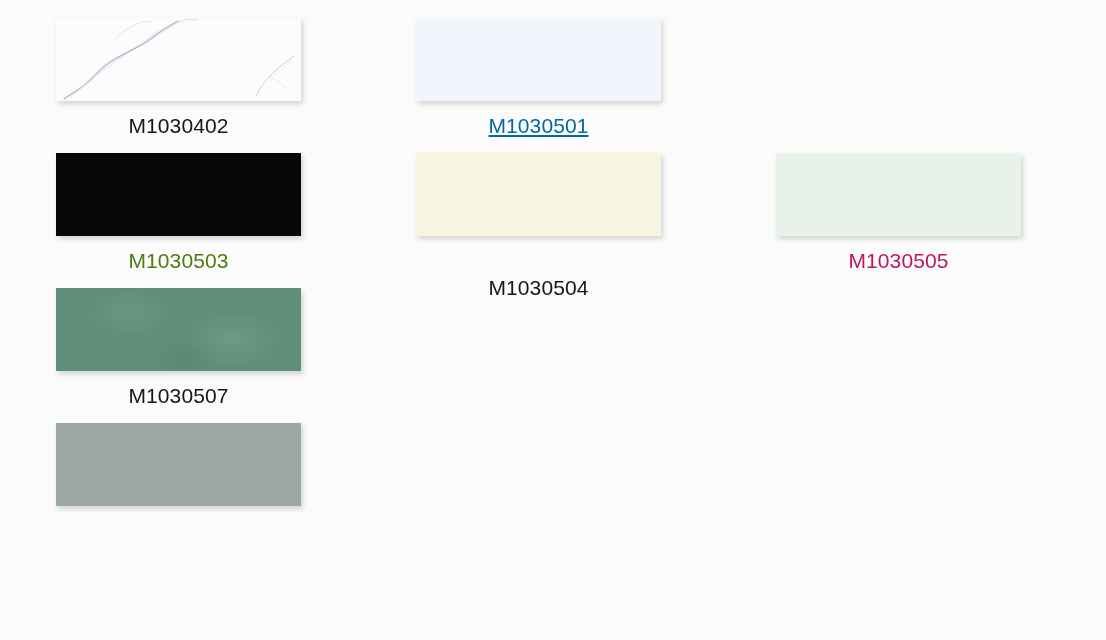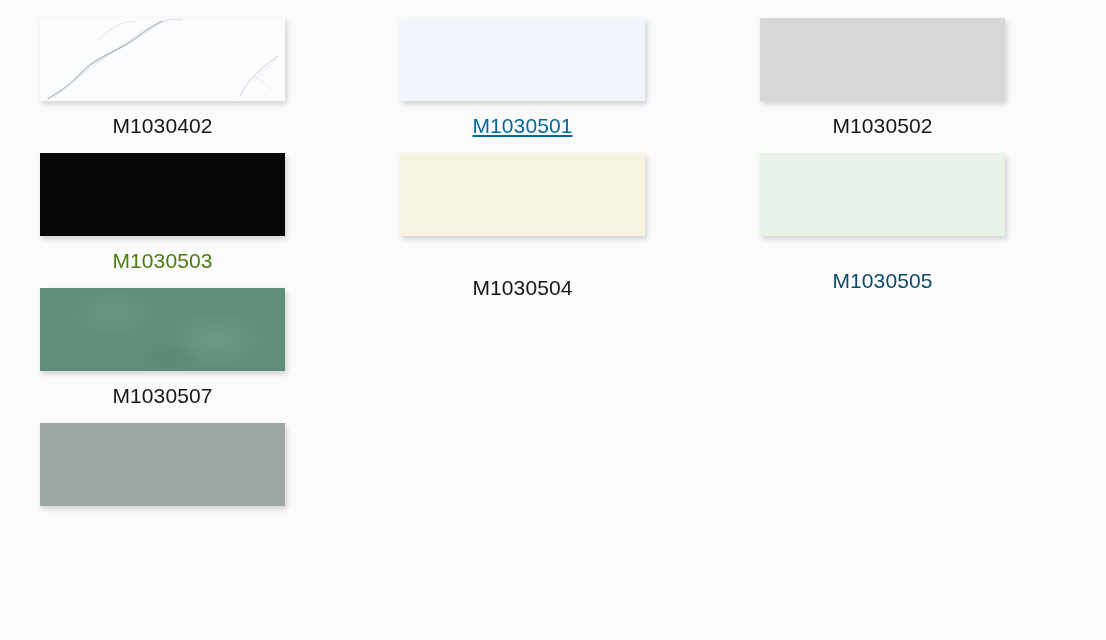--- a/index.html
+++ b/index.html
@@ -24,21 +24,21 @@
 
   .swatch-row {
     display: flex;
     height: 135px;
   }
 
   .swatch-cell {
     width: 360px;
     flex: 0 0 360px;
     box-sizing: border-box;
-    padding-left: 40px;
+    padding-left: 56px;
   }
   .swatch-cell.empty { visibility: hidden; }
 
   .swatch-tile {
     width: 245px;
     height: 83px;
     box-shadow: 2px 3px 5px rgba(120,120,120,0.30);
     position: relative;
     overflow: hidden;
   }
@@ -86,37 +86,33 @@
               <path d="M12 74 C 18 70, 22 66, 26 61" stroke-width="0.4" opacity="0.3"></path>
             </g>
           </svg>
         </div>
         <div class="swatch-label" style="color: rgb(21, 22, 26);">M1030402</div>
       </div>
       <div class="swatch-cell">
         <div class="swatch-tile" style="background: rgb(242, 246, 252);"></div>
         <div class="swatch-label" style="color: #0369a1; text-decoration: underline;">M1030501</div>
       </div>
-      <div class="swatch-cell">
-        <div class="swatch-tile" style="background: rgb(215, 216, 214);"></div>
-        <div class="swatch-label" style="color: rgb(21, 22, 26);">M1030502</div>
-      </div>
     </div>
     <div class="swatch-row">
       <div class="swatch-cell">
         <div class="swatch-tile" style="background: rgb(8, 7, 8);"></div>
         <div class="swatch-label" style="color: #4d7c0f;">M1030503</div>
       </div>
       <div class="swatch-cell">
         <div class="swatch-tile" style="background: rgb(248, 244, 226);"></div>
         <div class="swatch-label" style="color: rgb(21, 22, 26); margin-top: 27px;">M1030504</div>
       </div>
       <div class="swatch-cell">
         <div class="swatch-tile" style="background: rgb(233, 242, 232);"></div>
-        <div class="swatch-label" style="color: #0c4a6e; margin-top: 20px;">M1030505</div>
+        <div class="swatch-label" style="color: #be185d;">M1030505</div>
       </div>
     </div>
     <div class="swatch-row">
       <div class="swatch-cell">
         <div class="swatch-tile" style="background: radial-gradient(70px 40px at 72% 62%, rgba(255, 255, 255, 0.09), rgba(255, 255, 255, 0) 70%), radial-gradient(60px 34px at 30% 30%, rgba(255, 255, 255, 0.07), rgba(255, 255, 255, 0) 70%), radial-gradient(55px 30px at 52% 85%, rgba(0, 0, 0, 0.05), rgba(0, 0, 0, 0) 70%) rgb(95, 143, 123);"></div>
         <div class="swatch-label" style="color: rgb(21, 22, 26);">M1030507</div>
       </div>
     </div>
     <div class="swatch-row">
       <div class="swatch-cell">

